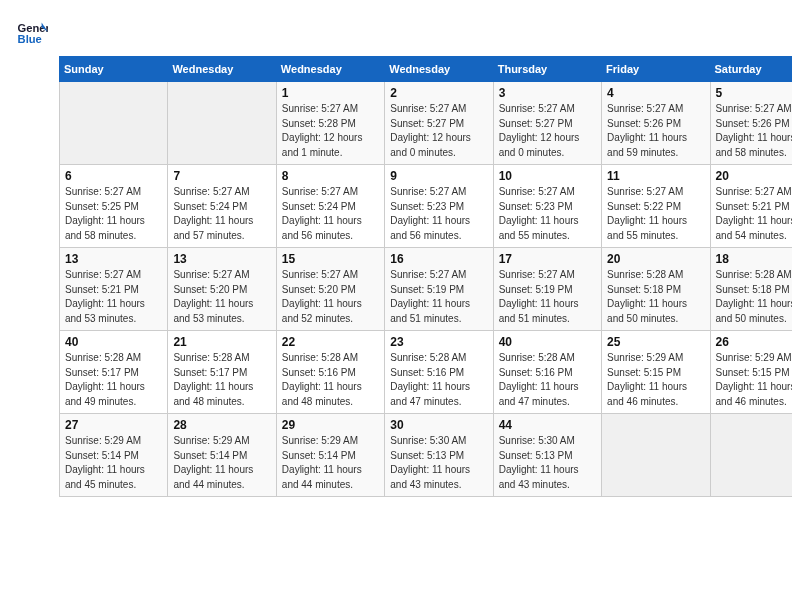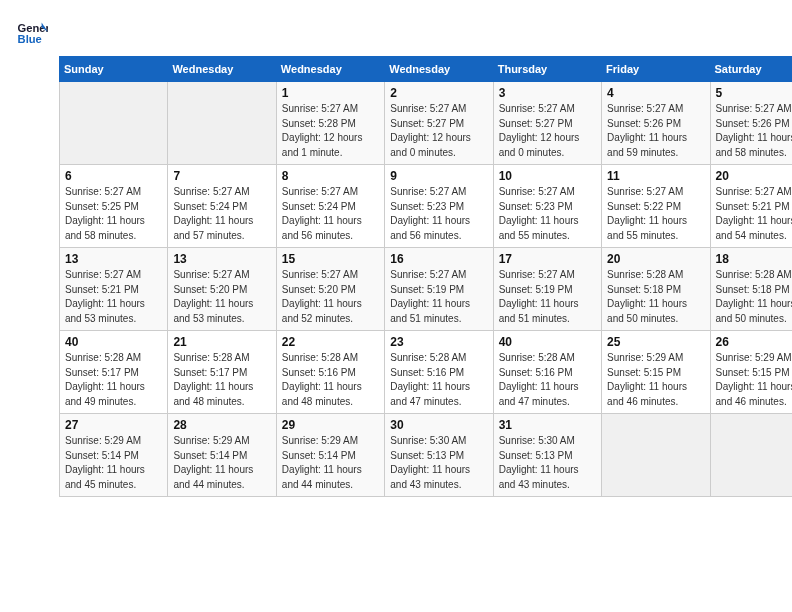--- a/index.html
+++ b/index.html
@@ -237,20 +237,20 @@
         </td>
         <td>
           <div class="day-num">29</div>
           <div class="day-info">Sunrise: 5:29 AM<br>Sunset: 5:14 PM<br>Daylight: 11 hours<br>and 44 minutes.</div>
         </td>
         <td>
           <div class="day-num">30</div>
           <div class="day-info">Sunrise: 5:30 AM<br>Sunset: 5:13 PM<br>Daylight: 11 hours<br>and 43 minutes.</div>
         </td>
         <td>
-          <div class="day-num">31</div>
+          <div class="day-num">44</div>
           <div class="day-info">Sunrise: 5:30 AM<br>Sunset: 5:13 PM<br>Daylight: 11 hours<br>and 43 minutes.</div>
         </td>
         <td class="empty"></td>
         <td class="empty"></td>
       </tr>
     </tbody>
 </table>
 
 </body></html>

